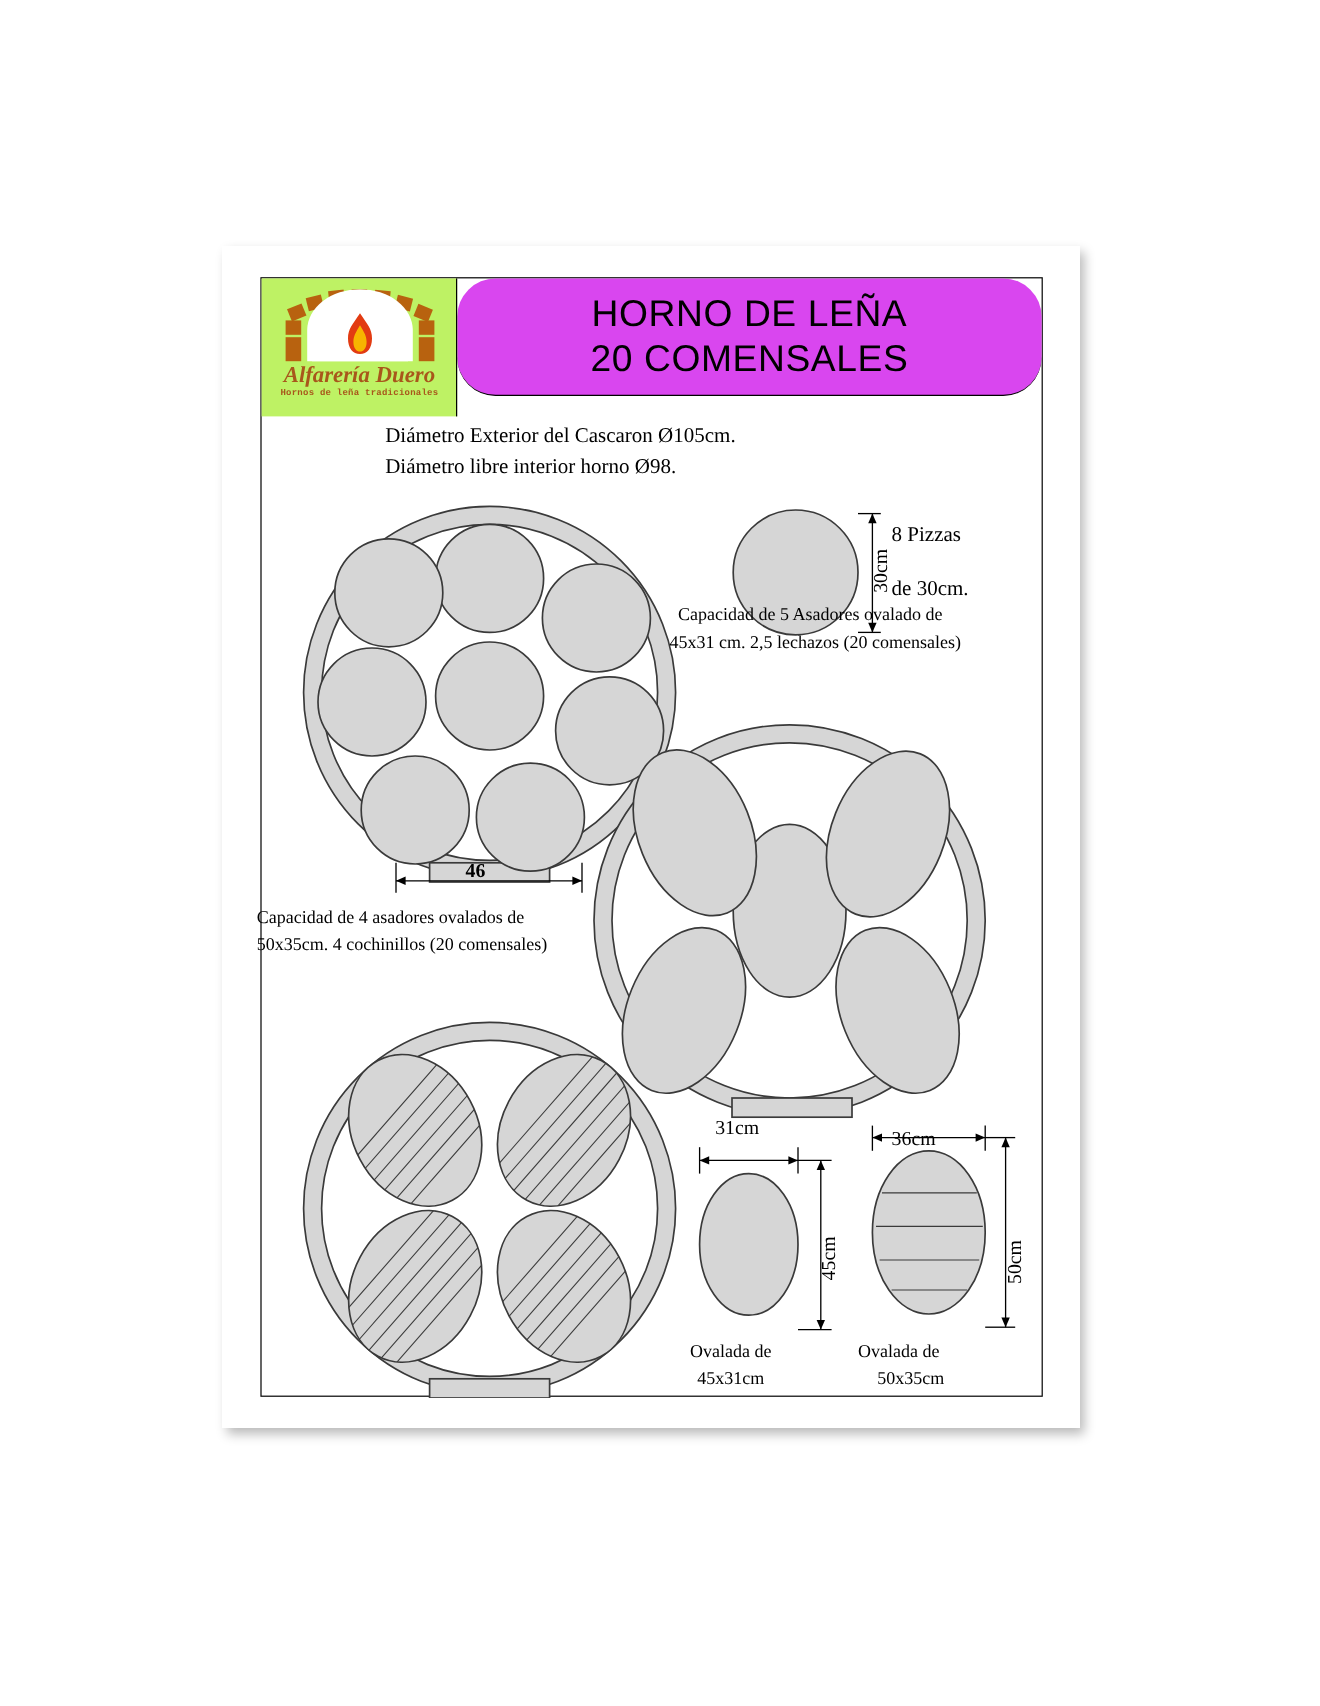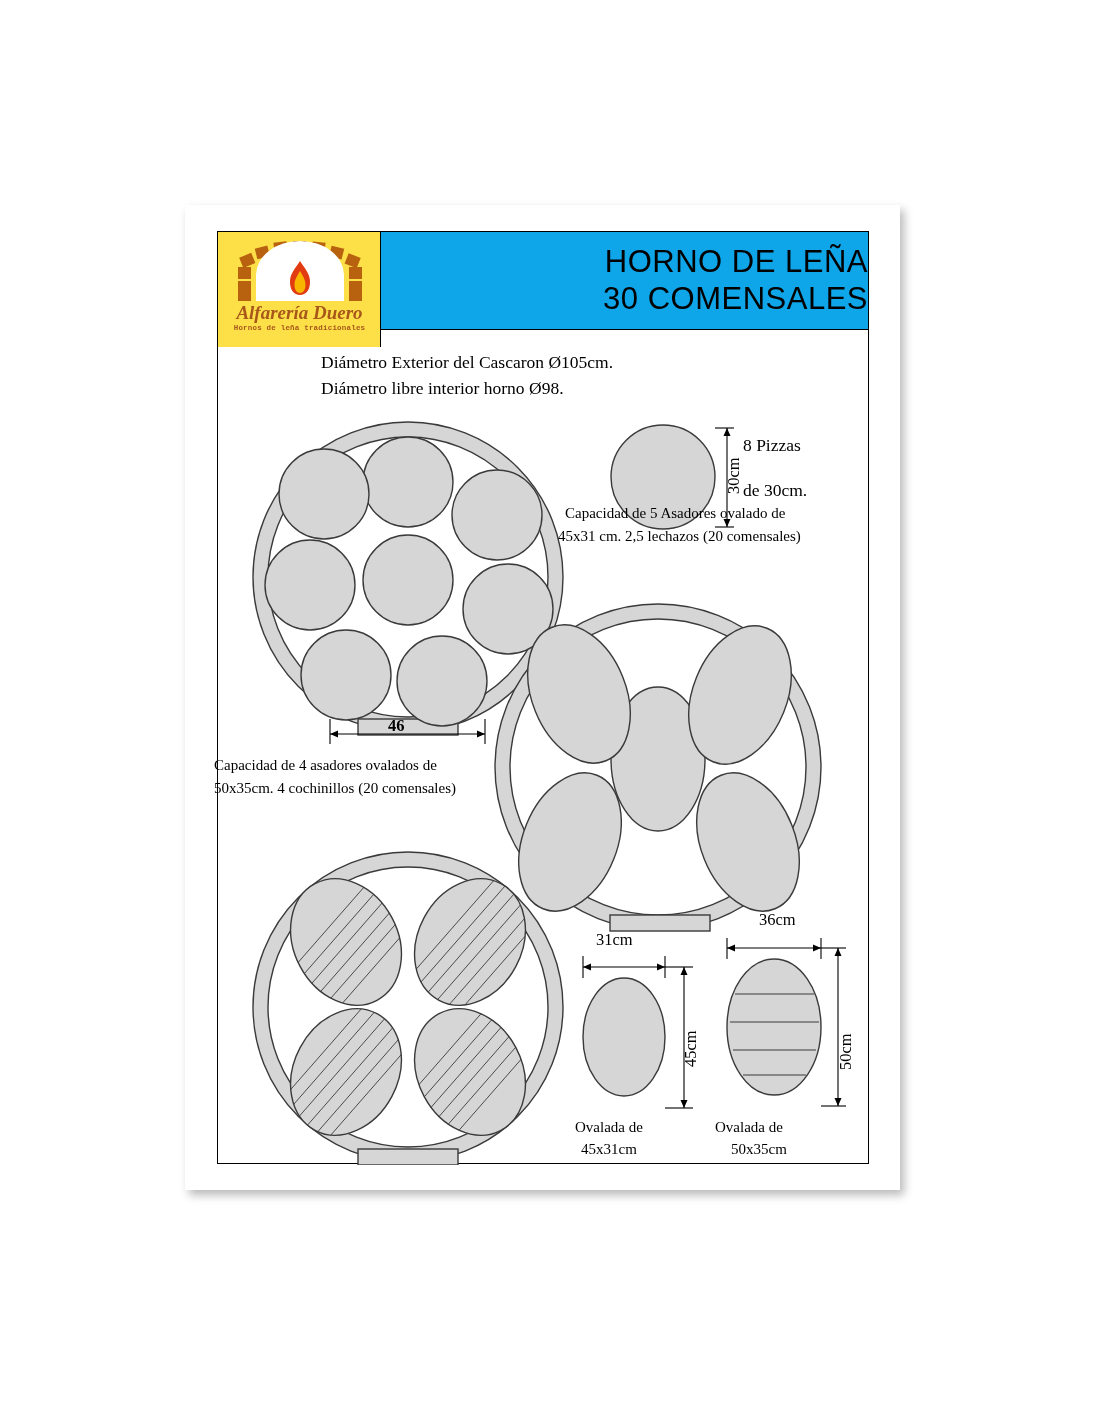--- a/index.html
+++ b/index.html
@@ -44,32 +44,33 @@
     height: 115px;
     display: flex;
     box-sizing: border-box;
   }
   #logo-cell {
     width: 163px;
     height: 100%;
     border-right: 1.6px solid #000;
     box-sizing: border-box;
     position: relative;
-    background: #fde047;
+    background: #bef264;
   }
   #title-cell {
     flex: 1;
     height: 98px;
     border-bottom: 1.6px solid #000;
     box-sizing: border-box;
-    background: #0ea5e9;
+    background: #d946ef;
     display: flex;
     flex-direction: column;
-    align-items: flex-end;
+    align-items: center;
     justify-content: center;
+    border-radius: 32px;
   }
   .title-line {
     font-family: "Liberation Sans", sans-serif;
     font-size: 31px;
     letter-spacing: 0.5px;
     color: #000;
     line-height: 1.18;
   }
 
   
@@ -174,21 +175,21 @@
           <g>
             <path d="M64 20 C58 29 54 33 54 41 C54 49 58 54 64 54 C70 54 74 49 74 41 C74 33 70 29 64 20 Z" fill="#e23b12"></path>
             <path d="M64 30 C60.5 36 58.5 39 58.5 44 C58.5 49 61 52 64 52 C67 52 69.5 49 69.5 44 C69.5 39 67.5 36 64 30 Z" fill="#f7b500"></path>
           </g>
         </svg>
         <div id="logo-brand">Alfarería Duero</div>
         <div id="logo-sub">Hornos de leña tradicionales</div>
       </div>
       <div id="title-cell">
         <div class="title-line">HORNO DE LEÑA</div>
-        <div class="title-line">30 COMENSALES</div>
+        <div class="title-line">20 COMENSALES</div>
       </div>
     </div>
 
     <div class="txt t17" style="left:103px; top:120px;">Diámetro Exterior del Cascaron  Ø105cm.</div>
     <div class="txt t17" style="left:103px; top:146px;">Diámetro libre interior horno Ø98.</div>
 
     <svg id="art" width="652" height="933" viewBox="0 0 652 933">
 
       <g>
         <circle cx="445" cy="245" r="52" class="shape-fill"></circle>
@@ -344,19 +345,19 @@
     <div class="txt t16" style="left:170px; top:484px;font-weight:bold;">46</div>
 
     <div class="txt t15" style="left:-4px; top:525px;">Capacidad de 4 asadores ovalados de</div>
     <div class="txt t15" style="left:-4px; top:548px;">50x35cm. 4 cochinillos (20 comensales)</div>
 
     <div class="txt t16" style="left:378px; top:698px;">31cm</div>
     <div class="vert t16" style="left:463px; top:835px;">45cm</div>
     <div class="txt t15" style="left:357px; top:887px;">Ovalada de</div>
     <div class="txt t15" style="left:363px; top:909px;">45x31cm</div>
 
-    <div class="txt t16" style="left:525px; top:678px;margin-left:16px;">36cm</div>
+    <div class="txt t16" style="left:525px; top:707px;">36cm</div>
     <div class="vert t16" style="left:618px; top:838px;">50cm</div>
     <div class="txt t15" style="left:497px; top:887px;">Ovalada de</div>
     <div class="txt t15" style="left:513px; top:909px;">50x35cm</div>
 
   </div>
 </div>
 
 </body></html>

